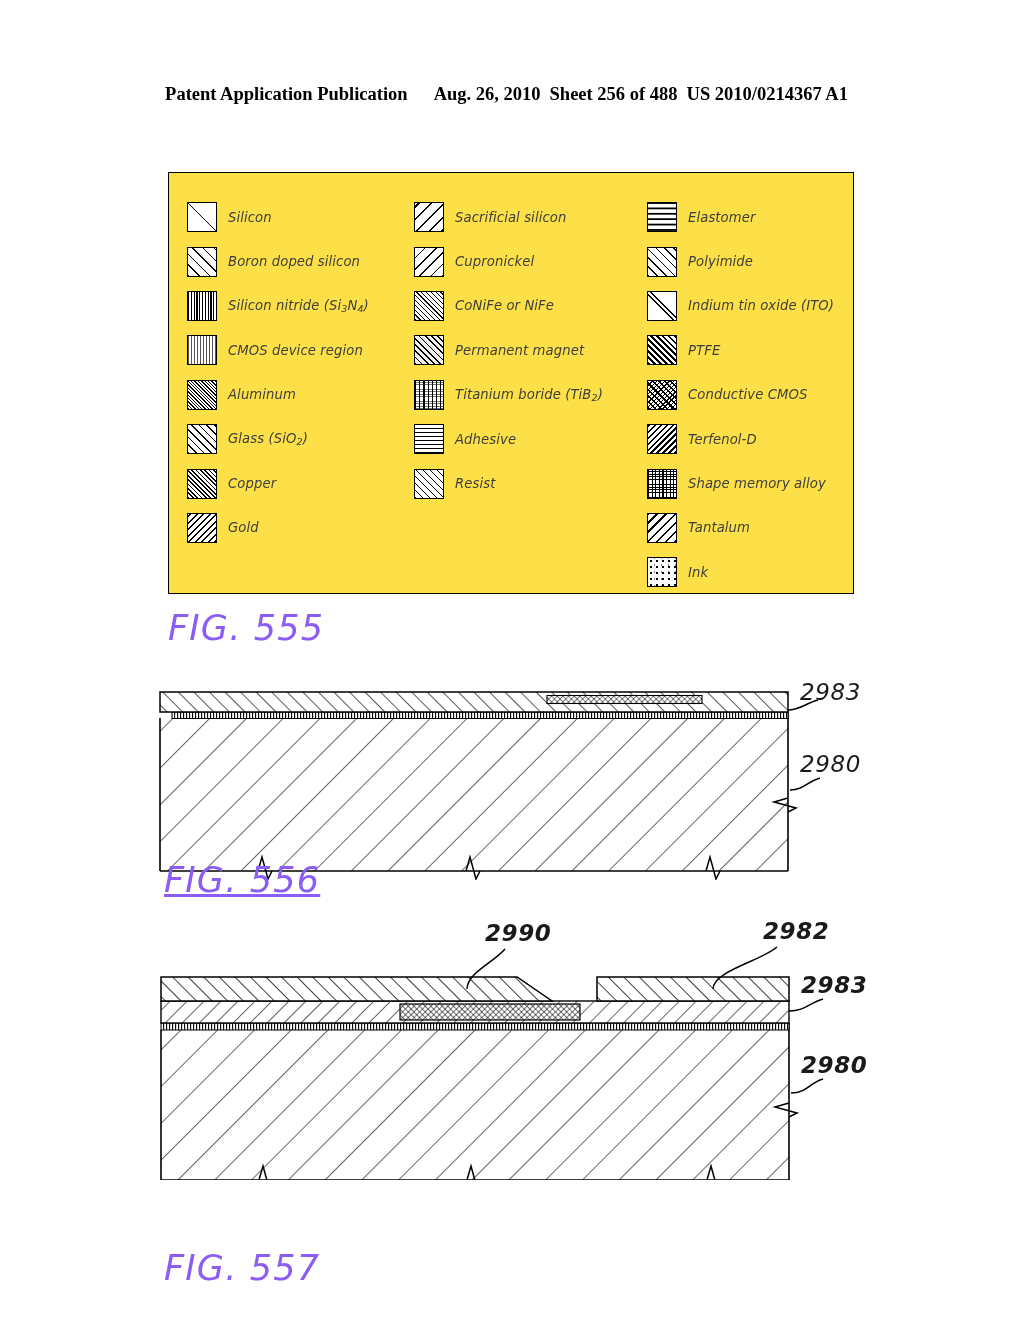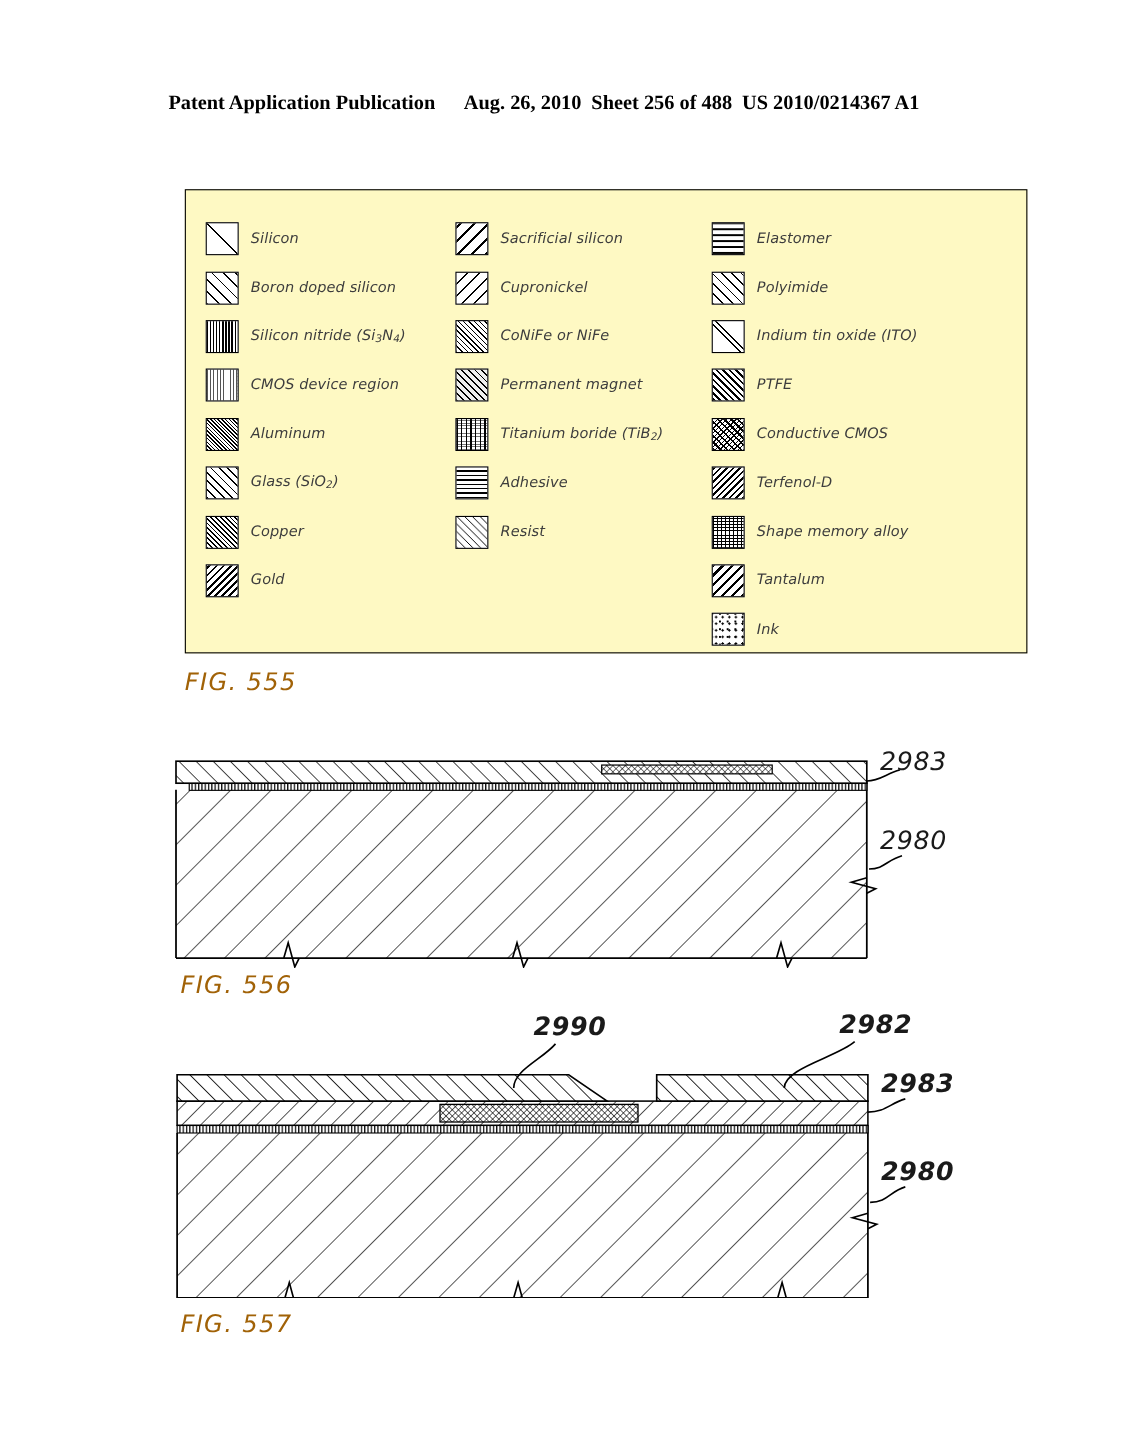--- a/index.html
+++ b/index.html
@@ -12,42 +12,42 @@
     width: 1024px;
     height: 1320px;
     position: relative;
     font-family: "Liberation Sans", sans-serif;
     overflow: hidden;
   }
 
   
   #page-header {
     position: absolute;
-    left: 0; top: 84px;
+    left: 12px; top: 84px;
     width: 989px;
     text-align: center;
     font-family: "Liberation Serif", serif;
     font-weight: bold;
     font-size: 18.5px;
     color: #000;
     white-space: nowrap;
     letter-spacing: 0px;
   }
   #page-header .hdr-seg { display:inline-block; }
   #page-header .gap-lg { display:inline-block; width: 26px; }
   #page-header .gap-sm { display:inline-block; width: 9px; }
 
   
   #legend-box {
     position: absolute;
     left: 168px; top: 172px;
-    width: 766px; height: 422px;
+    width: 686px; height: 422px;
     border: 1.6px solid #000;
     box-sizing: border-box;
-    background: #fef9c3;
+    background: #fde047;
   }
   .legend-col {
     position: absolute;
     top: 22px;
   }
   #legend-col-1 { left: 18px; width: 232px; }
   #legend-col-2 { left: 245px; width: 235px; }
   #legend-col-3 { left: 478px; width: 210px; }
 
   .legend-item {
@@ -229,28 +229,28 @@
       radial-gradient(#000 0.8px, transparent 0.9px);
     background-size: 6px 6px, 7px 7px;
     background-position: 0 0, 3px 3.5px;
   }
 
   
   .fig-label {
     position: absolute;
     font-family: "DejaVu Sans", sans-serif;
     font-style: italic;
-    font-size: 22px;
-    color: #a16207;
+    font-size: 35px;
+    color: #8b5cf6;
     letter-spacing: 1.2px;
     white-space: nowrap;
   }
   #fig-label-555 { left: 168px; top: 608px; }
-  #fig-label-556 { left: 164px; top: 884px; }
-  #fig-label-557 { left: 164px; top: 1192px; }
+  #fig-label-556 { left: 164px; top: 860px; text-decoration: underline; }
+  #fig-label-557 { left: 164px; top: 1248px; }
 
   
   .figure-area { position: absolute; }
   .figure-area svg { display: block; }
 
   #figure-556 { left: 0px; top: 670px; width: 1024px; height: 210px; }
   #figure-557 { left: 1px; top: 915px; width: 932px; height: 265px; font-weight: bold; }
 
   .ref-num {
     font-family: "DejaVu Sans", sans-serif;

